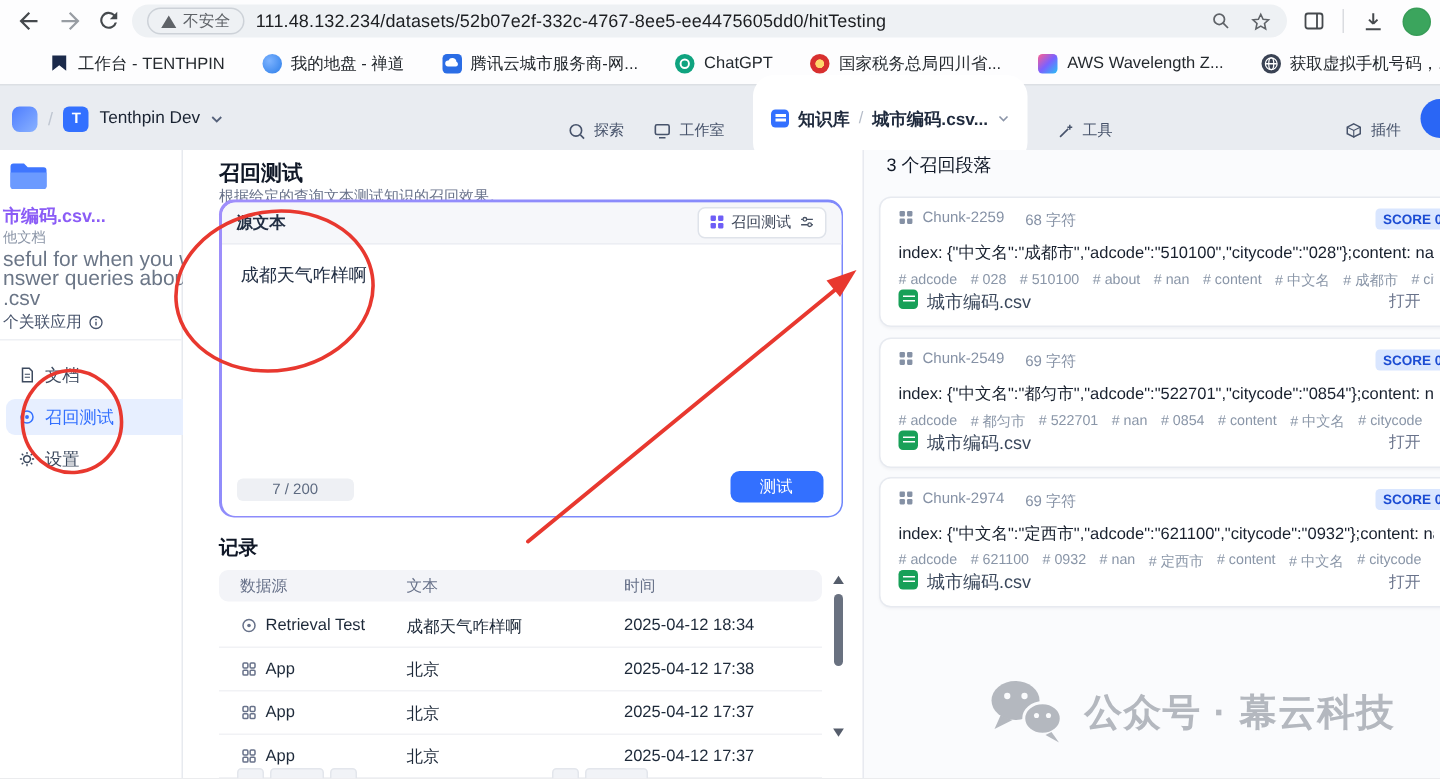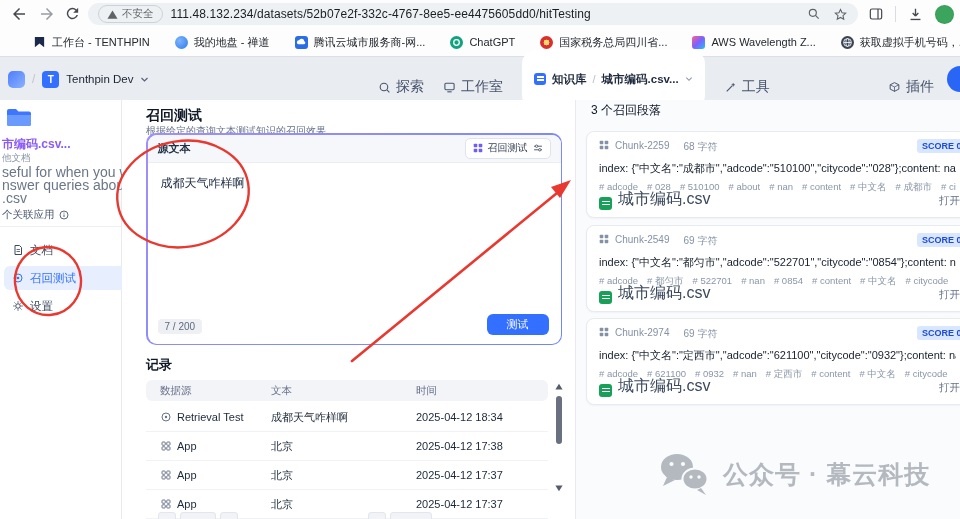--- a/index.html
+++ b/index.html
@@ -34,21 +34,21 @@
   
   .appheader{position:absolute;left:0;top:56px;width:100%;height:44px;background:#e9ecf1;
     border-top:1px solid #dcdfe4;}
   .ah-left{position:absolute;left:8px;top:0;height:44px;display:flex;align-items:center;gap:7px;}
   .logo{width:17px;height:17px;border-radius:5px;background:linear-gradient(135deg,#4e7dff,#8ab2ff);}
   .crumb-sep{color:#bfc6d1;font-size:12px;}
   .t-avatar{width:17px;height:17px;border-radius:4px;background:#3370ff;color:#fff;font-size:10px;
     font-weight:700;display:flex;align-items:center;justify-content:center;}
   .ws-name{font-size:11.5px;color:#1b2433;}
   .ah-nav{position:absolute;left:378px;top:0;height:44px;display:flex;align-items:center;gap:19px;}
-  .nav-item{display:flex;align-items:center;gap:5px;font-size:14px;color:#47536b;cursor:pointer;white-space:nowrap;margin-top:16px;}
+  .nav-item{display:flex;align-items:center;gap:5px;font-size:10px;color:#47536b;cursor:pointer;white-space:nowrap;margin-top:16px;}
   .hd-pill{background:#fff;border-radius:14px;height:27px;display:flex;align-items:center;gap:6px;
     padding:16px 12px;cursor:pointer;}
   .kb-ic{width:12px;height:12px;border-radius:3px;background:#3370ff;position:relative;}
   .kb-ic:after{content:"";position:absolute;left:2.5px;top:3px;width:7px;height:1.5px;background:#fff;
     box-shadow:0 3px 0 #fff;}
   .pill-txt{font-size:11.5px;font-weight:700;color:#1f2a3d;white-space:nowrap;}
   .pill-sep{color:#b6bdc9;font-size:11px;}
   .ah-right{position:absolute;right:26px;top:0;height:44px;display:flex;align-items:center;gap:14px;}
   .blue-avatar{position:absolute;right:-13px;top:9px;width:26px;height:26px;border-radius:50%;background:#2a66f5;}
 
@@ -71,21 +71,21 @@
   .card-w{position:absolute;left:24px;top:33px;width:416px;height:212px;border-radius:10px;
     background:linear-gradient(135deg,#a08ffb,#6e86fb);padding:1.5px;box-sizing:border-box;}
   .card{width:100%;height:100%;border-radius:9px;background:#fff;position:relative;overflow:hidden;}
   .card-h{height:27px;background:#f6f7fa;border-bottom:1px solid #eceef3;display:flex;
     align-items:center;justify-content:space-between;padding:0 10px;}
   .src-label{font-size:11px;font-weight:700;color:#222f44;}
   .mode-btn{display:flex;align-items:center;gap:5px;background:#fff;border:1px solid #dfe3ea;
     border-radius:5px;height:19px;padding:0 7px;font-size:10px;color:#3a4356;cursor:pointer;}
   .query{position:absolute;left:13px;top:40px;font-size:12px;color:#222f44;}
   .counter{position:absolute;left:10px;bottom:10px;background:#eef0f4;border-radius:4px;
-    padding:2px 7px;font-size:10px;color:#5d6a80;}
+    padding:2px 24px;font-size:10px;color:#5d6a80;}
   .test-btn{position:absolute;right:12px;bottom:9px;width:62px;height:21px;background:#3370ff;
     border-radius:6px;color:#fff;font-size:11px;display:flex;align-items:center;justify-content:center;cursor:pointer;}
   .rec-title{position:absolute;left:24px;top:256px;font-size:13px;font-weight:700;color:#101827;}
   .t-head{position:absolute;left:24px;top:280px;width:402px;height:21px;background:#f3f4f8;
     border-radius:6px;display:flex;align-items:center;font-size:10.5px;color:#68728a;}
   .tc1{width:125px;padding-left:14px;box-sizing:border-box;}
   .tc2{width:145px;}
   .tc3{flex:1;}
   .t-rows{position:absolute;left:24px;top:303px;width:402px;}
   .t-row{height:28px;display:flex;align-items:center;font-size:11px;color:#1d2939;
@@ -102,23 +102,23 @@
     border-left:1px solid #e8eaf0;}
   .rp-title{position:absolute;left:15px;top:2px;font-size:12px;font-weight:400;color:#101827;}
   .chunk{position:absolute;left:10px;width:383px;height:87px;background:#fff;border:1px solid #e7eaf0;
     border-radius:8px;box-shadow:0 1px 2px rgba(19,24,40,.04);box-sizing:border-box;padding:8px 12px;overflow:hidden;}
   .ck-h{display:flex;align-items:flex-start;gap:6px;font-size:10px;color:#8591a5;}
   .ck-chars{margin-left:8px;}
   .score{position:absolute;left:330px;top:7px;background:#d9e6ff;color:#1c4cd3;font-size:9px;
     font-weight:700;padding:2px 5px;border-radius:3px;white-space:nowrap;}
   .ck-content{margin-top:7px;font-size:11px;color:#18202e;white-space:nowrap;overflow:hidden;}
   .ck-tags{margin-top:5px;display:flex;gap:9px;font-size:9.5px;color:#8a96a8;white-space:nowrap;overflow:hidden;}
-  .ck-foot{position:absolute;left:12px;bottom:7px;display:flex;align-items:flex-end;gap:6px;
-    font-size:16px;color:#3b485c;}
-  .open-link{position:absolute;left:352px;bottom:9px;font-size:10.5px;color:#68728a;cursor:pointer;}
+  .ck-foot{position:absolute;left:12px;bottom:7px;display:flex;align-items:flex-start;gap:6px;
+    font-size:12px;color:#3b485c;}
+  .open-link{position:absolute;left:339px;bottom:9px;font-size:10.5px;color:#68728a;cursor:pointer;}
   .csv-ic{width:13px;height:13px;border-radius:3px;background:#18a058;position:relative;flex:none;}
   .csv-ic:after{content:"";position:absolute;left:2.5px;top:3.5px;width:8px;height:1.5px;background:#fff;
     box-shadow:0 3px 0 #fff;}
 
   
   .watermark{position:absolute;left:658px;top:452px;display:flex;align-items:center;gap:13px;
     color:#b4b8bf;font-size:25px;font-weight:600;letter-spacing:1px;}
 
   
   .annot{position:absolute;left:0;top:0;width:960px;height:519px;pointer-events:none;z-index:60;}

